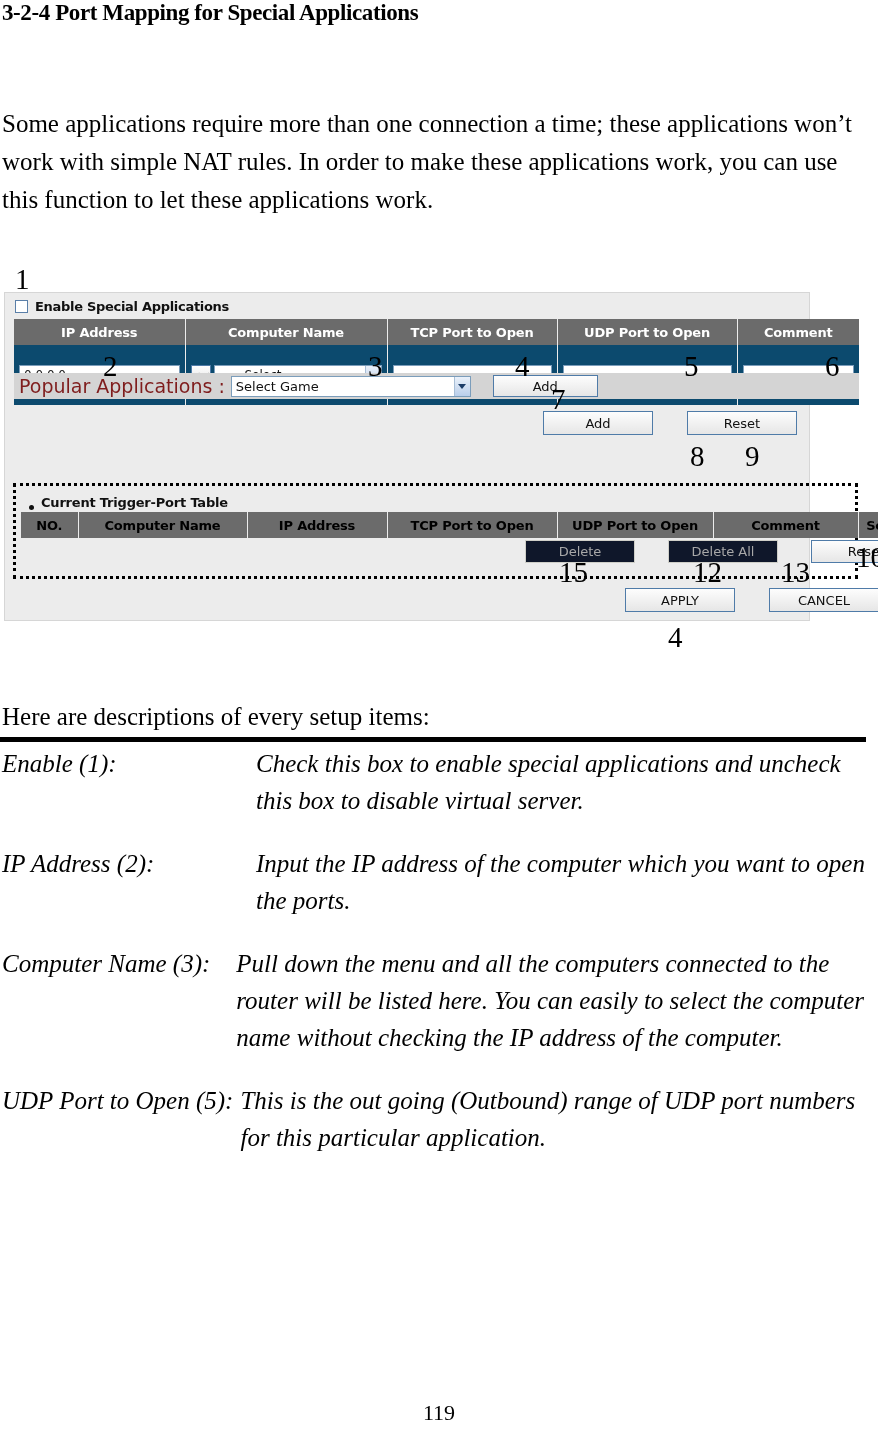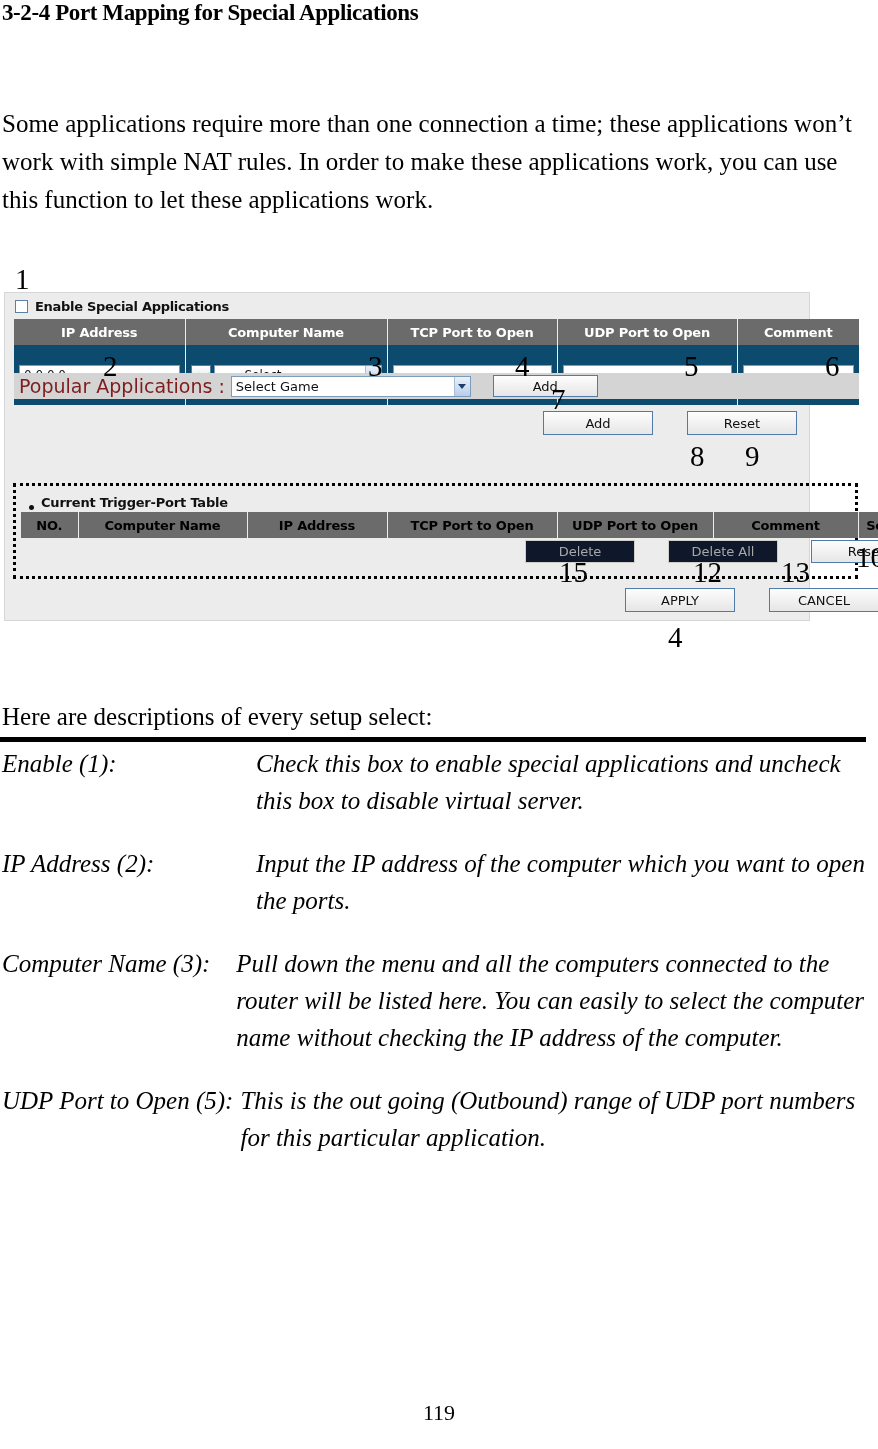--- a/index.html
+++ b/index.html
@@ -493,21 +493,21 @@
   <div class="callout" style="left:825px; top:352px;">6</div>
   <div class="callout" style="left:551px; top:385px;">7</div>
   <div class="callout" style="left:690px; top:442px;">8</div>
   <div class="callout" style="left:745px; top:442px;">9</div>
   <div class="callout" style="left:856px; top:543px;">10</div>
   <div class="callout" style="left:559px; top:558px;">15</div>
   <div class="callout" style="left:693px; top:558px;">12</div>
   <div class="callout" style="left:781px; top:558px;">13</div>
   <div class="callout" style="left:668px; top:623px;">4</div>
 
-  <div class="mid-line">Here are descriptions of every setup select:</div>
+  <div class="mid-line">Here are descriptions of every setup items:</div>
   <div class="hr-rule"></div>
 
   <div class="deflist">
     <div class="defrow narrow">
       <div class="defterm">Enable (1):</div>
       <div class="defdesc">Check this box to enable special applications and uncheck this box to disable virtual server.</div>
     </div>
     <div class="defrow narrow">
       <div class="defterm">IP Address (2):</div>
       <div class="defdesc">Input the IP address of the computer which you want to open the ports.</div>

